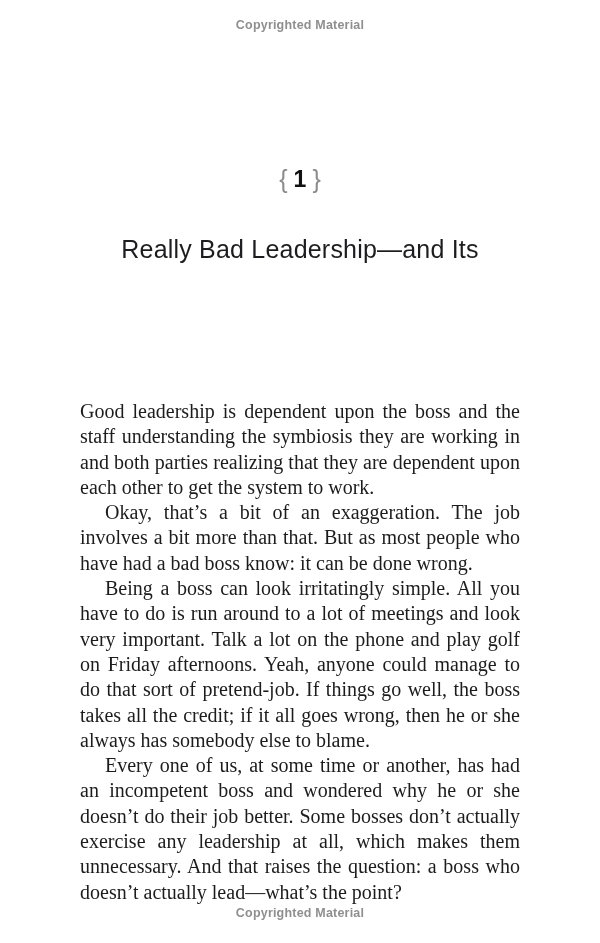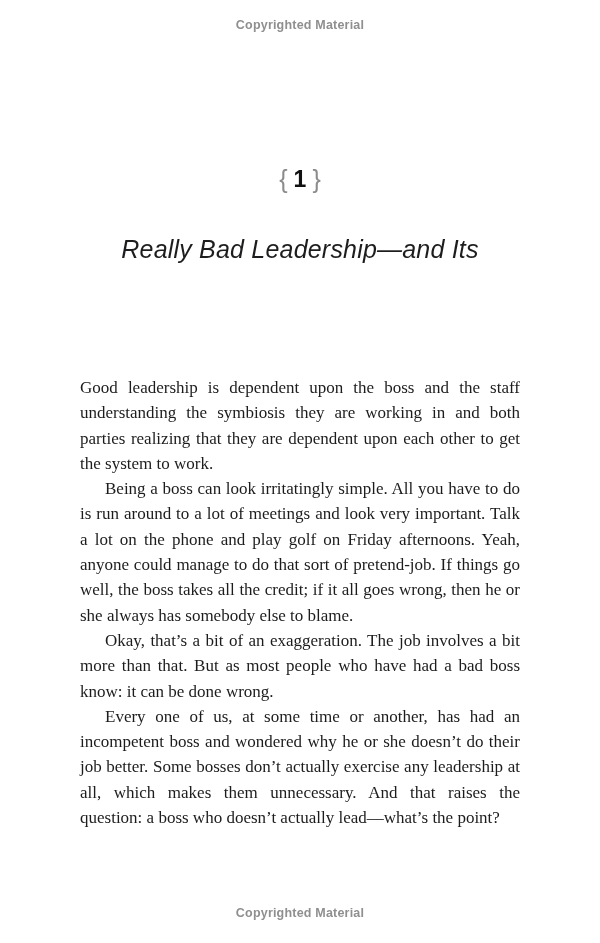--- a/index.html
+++ b/index.html
@@ -56,31 +56,30 @@
     top: 215px;
     left: 40px;
     width: 520px;
     text-align: center;
     font-family: "Liberation Sans", sans-serif;
     font-size: 25px;
     font-weight: 400;
     color: #1d1d1f;
     line-height: 35px;
     letter-spacing: 0.2px;
-    font-style: italic;
   }
   .chapter-title .title-line { display: block; }
 
   .body-text {
     position: absolute;
-    top: 375px;
+    top: 399px;
     left: 80px;
     width: 440px;
     font-family: "Liberation Serif", serif;
-    font-size: 17px;
+    font-size: 20px;
     line-height: 25.3px;
     color: #1c1c1c;
     text-align: justify;
     hyphens: auto;
     -webkit-hyphens: auto;
   }
   .body-text p {
     margin: 0;
   }
   .body-text p.indented {
@@ -97,20 +96,20 @@
   <div class="chapter-badge">
     <span class="brace">{</span><span class="chapter-num">1</span><span class="brace">}</span>
   </div>
 
   <h1 class="chapter-title">
     <span class="title-line">Really Bad Leadership—and Its</span>
   </h1>
 
   <div class="body-text">
     <p>Good leadership is dependent upon the boss and the staff understanding the symbiosis they are working in and both parties realizing that they are dependent upon each other to get the system to work.</p>
+    <p class="indented">Okay, that’s a bit of an exaggeration. The job involves a bit more than that. But as most people who have had a bad boss know: it can be done wrong.</p>
     <p class="indented">Being a boss can look irritatingly simple. All you have to do is run around to a lot of meetings and look very important. Talk a lot on the phone and play golf on Friday afternoons. Yeah, anyone could manage to do that sort of pretend-job. If things go well, the boss takes all the credit; if it all goes wrong, then he or she always has somebody else to blame.</p>
-    <p class="indented">Okay, that’s a bit of an exaggeration. The job involves a bit more than that. But as most people who have had a bad boss know: it can be done wrong.</p>
     <p class="indented">Every one of us, at some time or another, has had an incompetent boss and wondered why he or she doesn’t do their job better. Some bosses don’t actually exercise any leadership at all, which makes them unnecessary. And that raises the question: a boss who doesn’t actually lead—what’s the point?</p>
   </div>
 
   <div class="copyright-notice copyright-bottom">Copyrighted Material</div>
 
 </div>
 
 </body></html>

